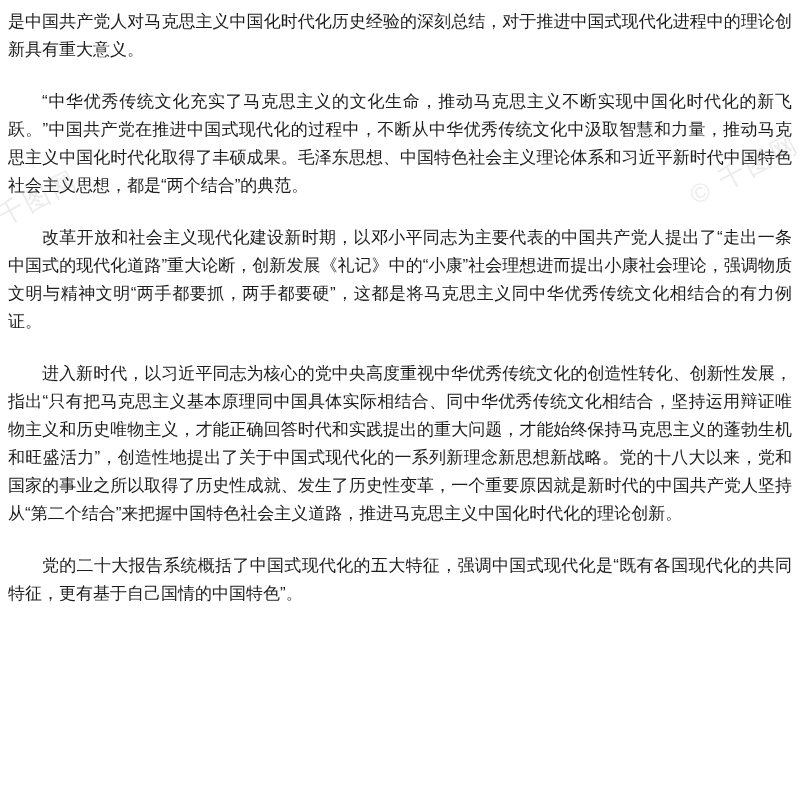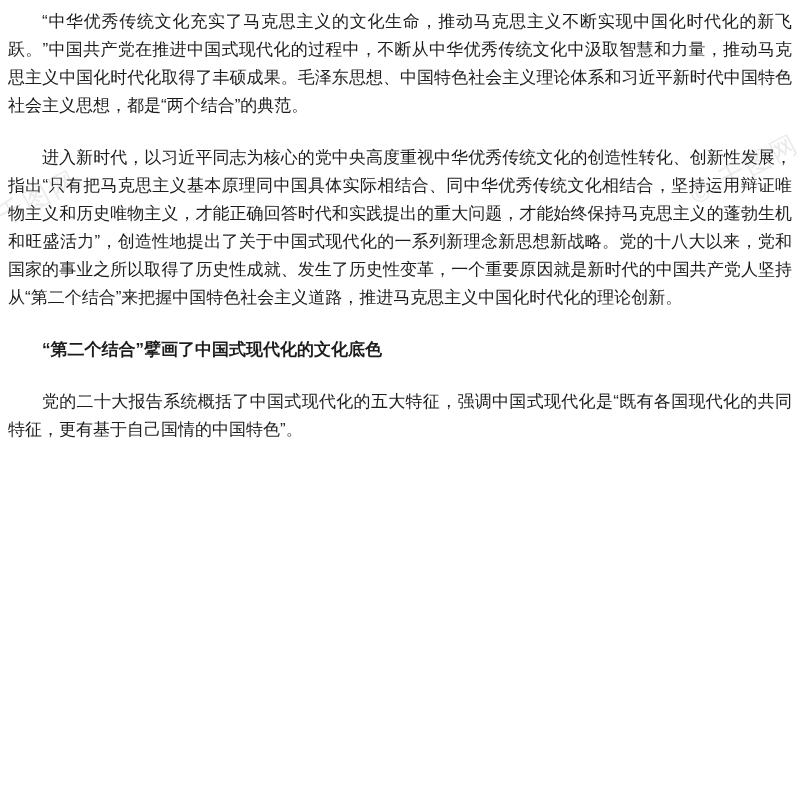--- a/index.html
+++ b/index.html
@@ -43,18 +43,19 @@
   .wm2 { left: -36px; top: 188px; }
 </style>
 </head>
 <body>
 
 <div class="page">
   <div class="watermark wm1">© 千图网</div>
   <div class="watermark wm2">© 千图网</div>
 
   <div class="doc" id="doc">
+      <p class="">是中国共产党人对马克思主义中国化时代化历史经验的深刻总结，对于推进中国式现代化进程中的理论创新具有重大意义。</p>
       <p class="indent">“中华优秀传统文化充实了马克思主义的文化生命，推动马克思主义不断实现中国化时代化的新飞跃。”中国共产党在推进中国式现代化的过程中，不断从中华优秀传统文化中汲取智慧和力量，推动马克思主义中国化时代化取得了丰硕成果。毛泽东思想、中国特色社会主义理论体系和习近平新时代中国特色社会主义思想，都是“两个结合”的典范。</p>
+      <p class="indent">改革开放和社会主义现代化建设新时期，以邓小平同志为主要代表的中国共产党人提出了“走出一条中国式的现代化道路”重大论断，创新发展《礼记》中的“小康”社会理想进而提出小康社会理论，强调物质文明与精神文明“两手都要抓，两手都要硬”，这都是将马克思主义同中华优秀传统文化相结合的有力例证。</p>
       <p class="indent">进入新时代，以习近平同志为核心的党中央高度重视中华优秀传统文化的创造性转化、创新性发展，指出“只有把马克思主义基本原理同中国具体实际相结合、同中华优秀传统文化相结合，坚持运用辩证唯物主义和历史唯物主义，才能正确回答时代和实践提出的重大问题，才能始终保持马克思主义的蓬勃生机和旺盛活力”，创造性地提出了关于中国式现代化的一系列新理念新思想新战略。党的十八大以来，党和国家的事业之所以取得了历史性成就、发生了历史性变革，一个重要原因就是新时代的中国共产党人坚持从“第二个结合”来把握中国特色社会主义道路，推进马克思主义中国化时代化的理论创新。</p>
-      <p class="indent heading">“第二个结合”擘画了中国式现代化的文化底色</p>
       <p class="indent">党的二十大报告系统概括了中国式现代化的五大特征，强调中国式现代化是“既有各国现代化的共同特征，更有基于自己国情的中国特色”。</p>
     </div>
 </div>
 
 </body></html>

